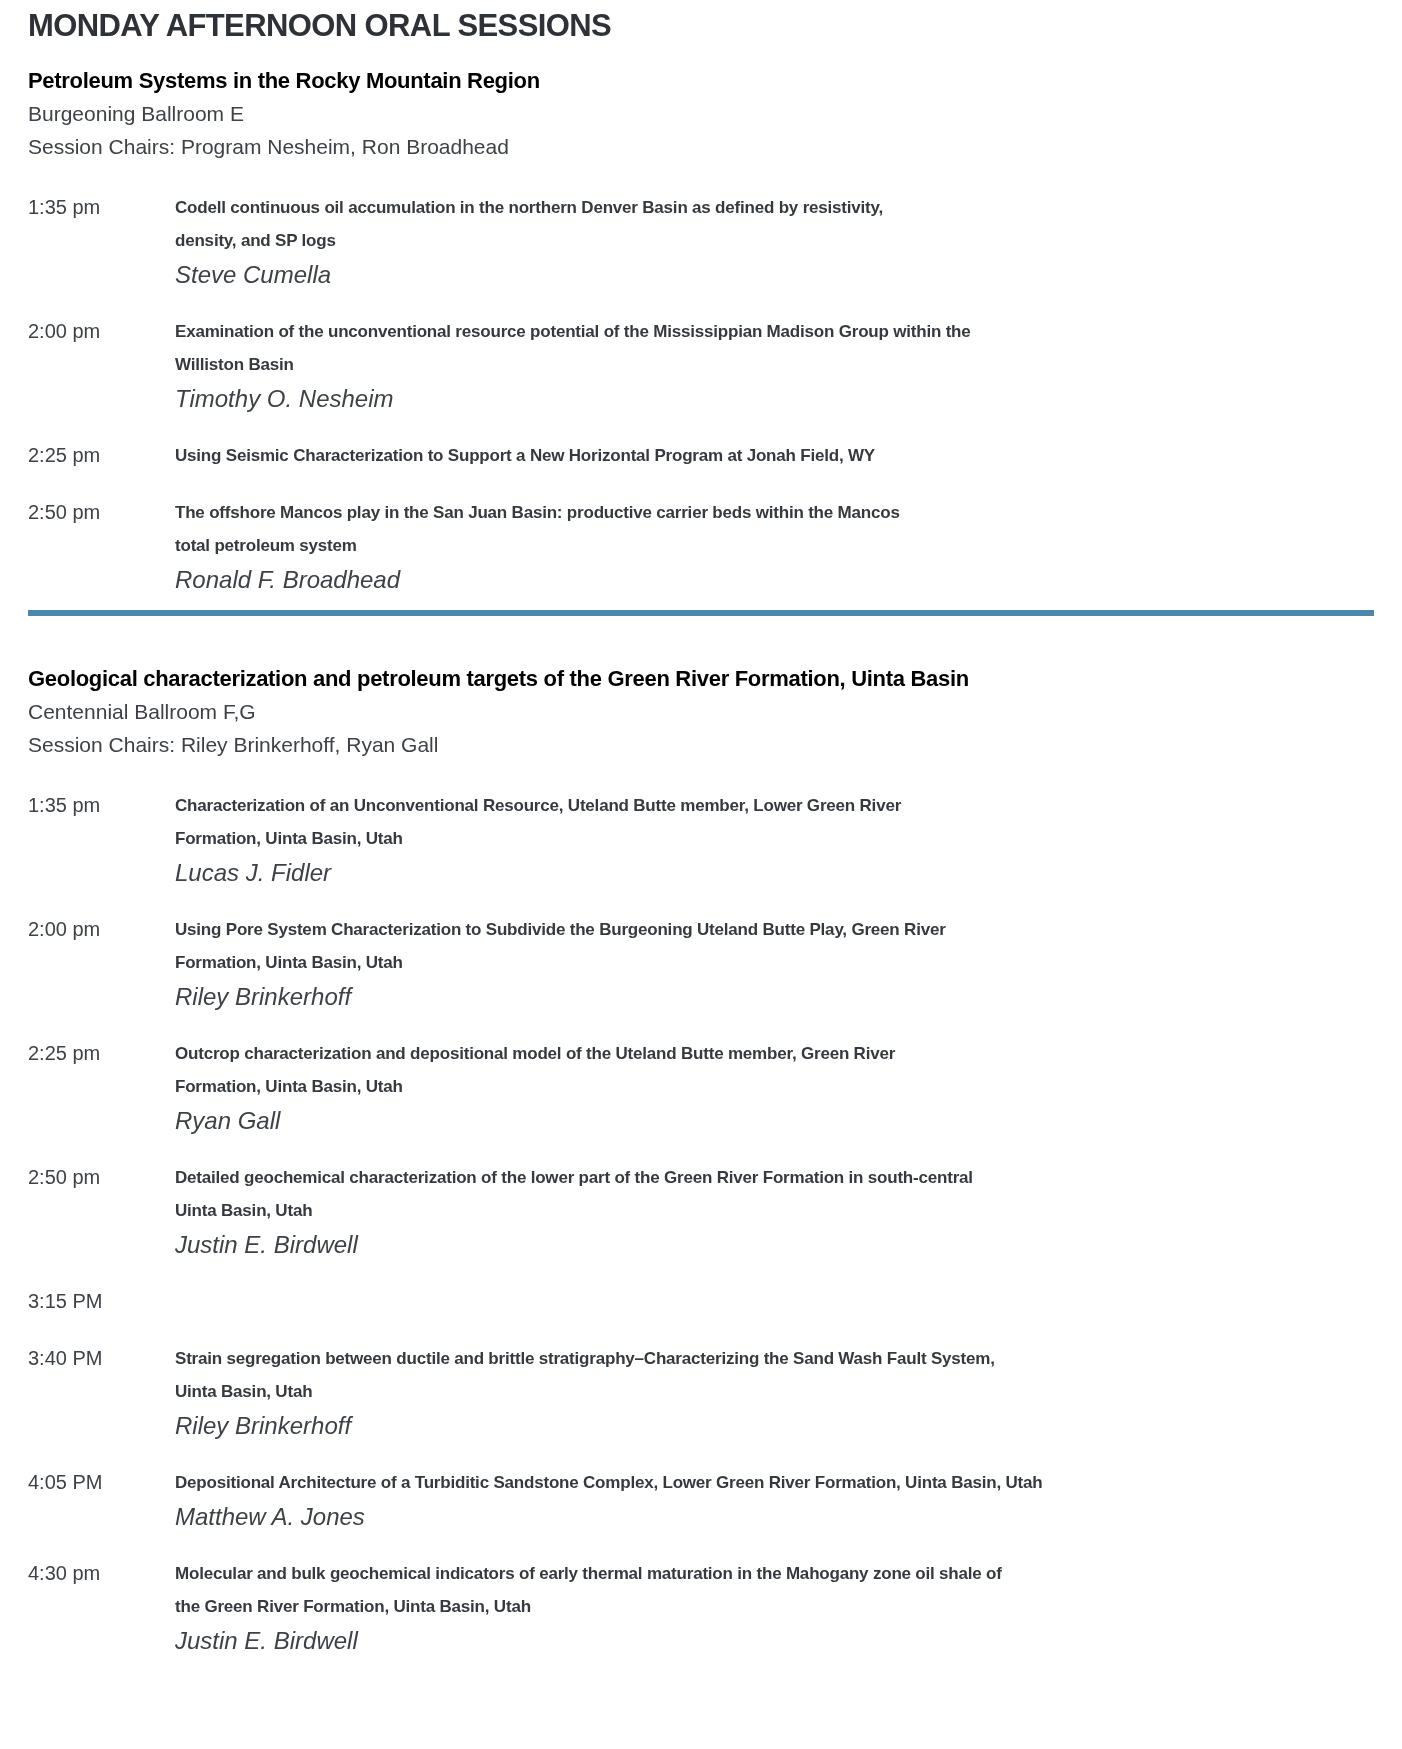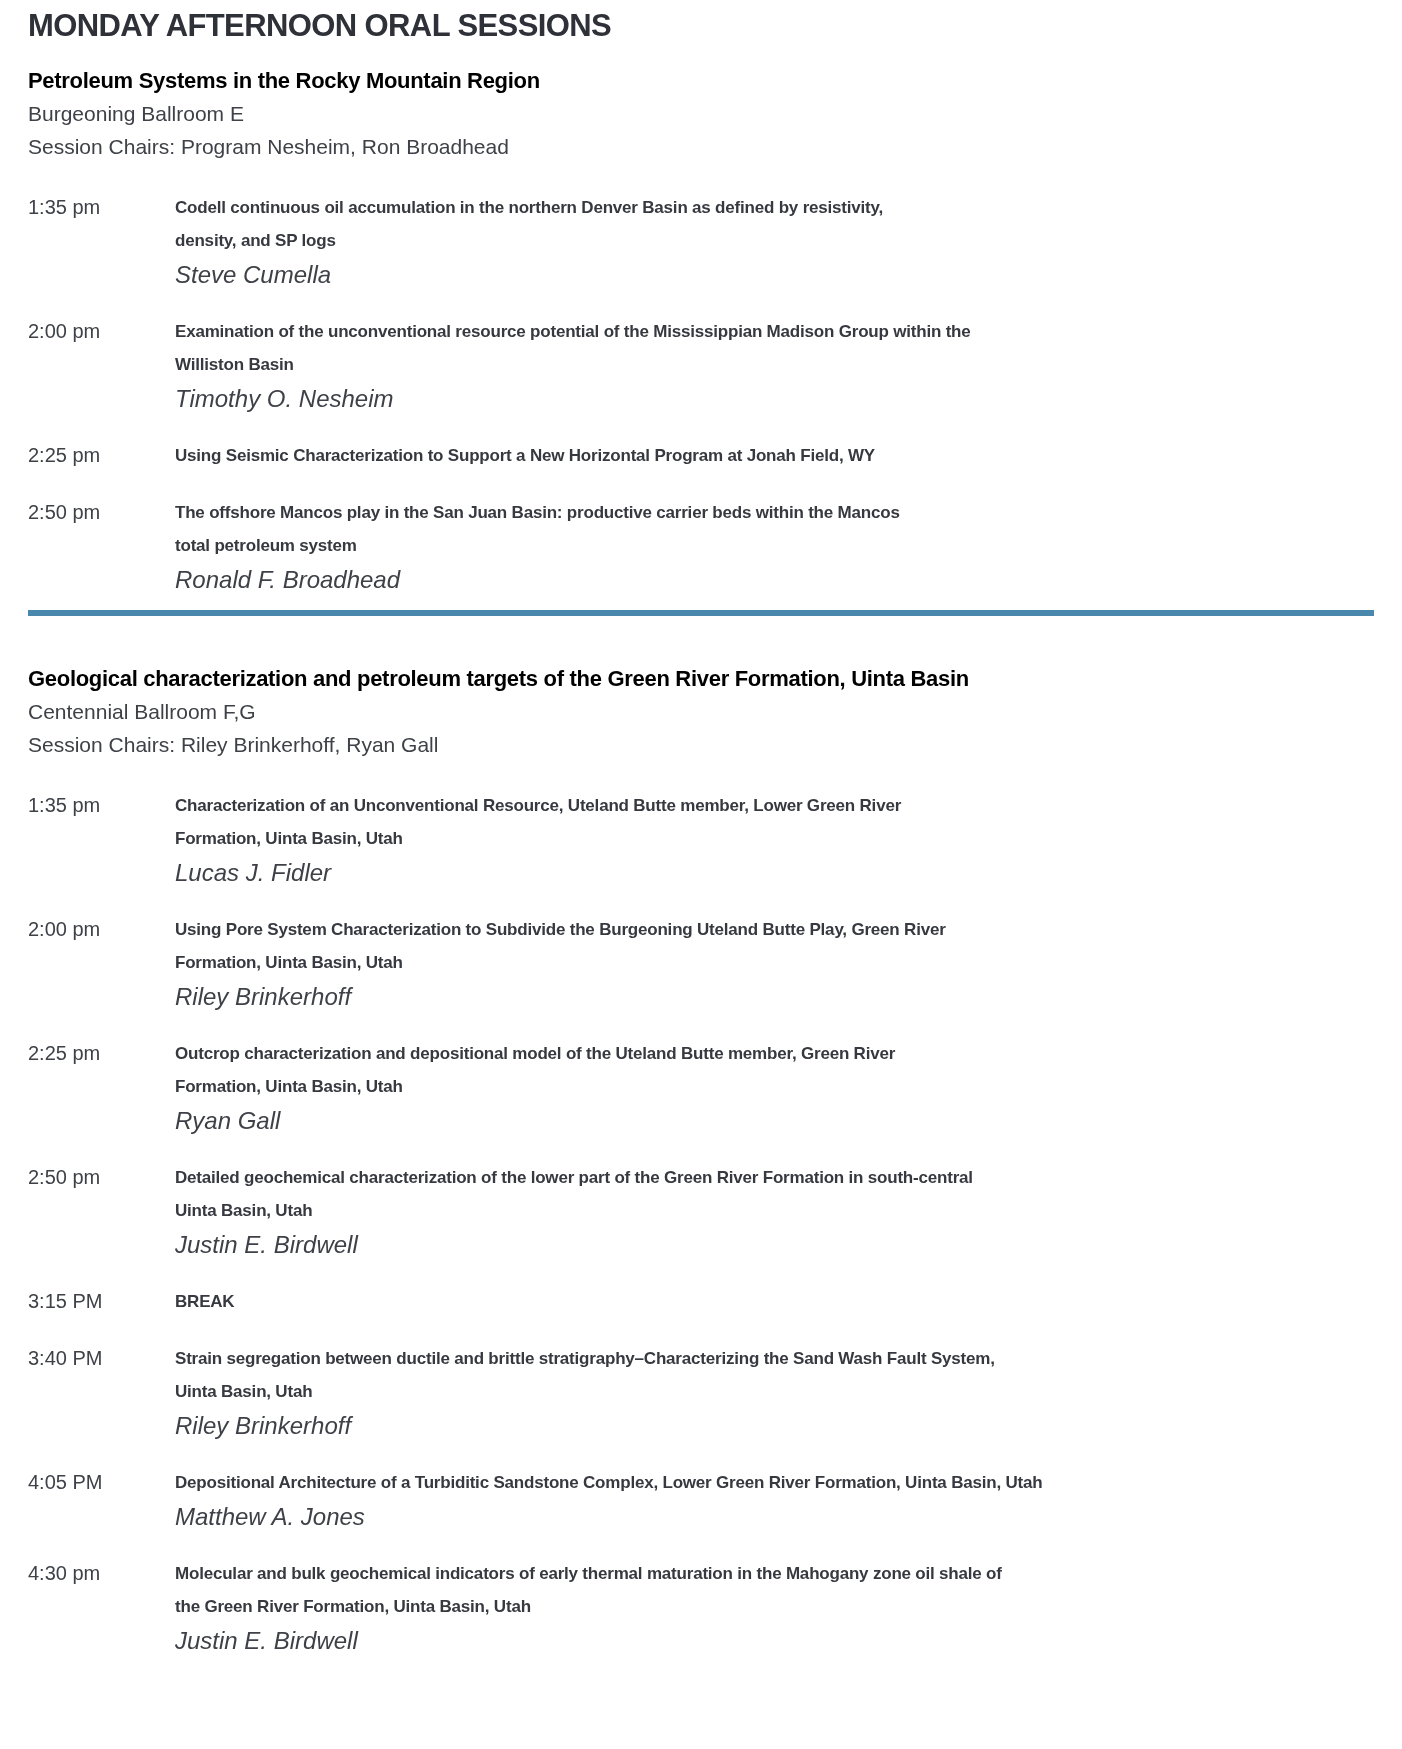--- a/index.html
+++ b/index.html
@@ -149,23 +149,20 @@
       <div class="talk">
         <div class="talk-time">2:50 pm</div>
         <div class="talk-main">
           <div class="talk-title">Detailed geochemical characterization of the lower part of the Green River Formation in south-central
 Uinta Basin, Utah</div>
           <div class="talk-speaker">Justin E. Birdwell</div>
         </div>
       </div>
       <div class="talk">
         <div class="talk-time">3:15 PM</div>
-        <div class="talk-main">
-          <div class="talk-title">BREAK</div>
-        </div>
       </div>
       <div class="talk">
         <div class="talk-time">3:40 PM</div>
         <div class="talk-main">
           <div class="talk-title">Strain segregation between ductile and brittle stratigraphy–Characterizing the Sand Wash Fault System,
 Uinta Basin, Utah</div>
           <div class="talk-speaker">Riley Brinkerhoff</div>
         </div>
       </div>
       <div class="talk">

